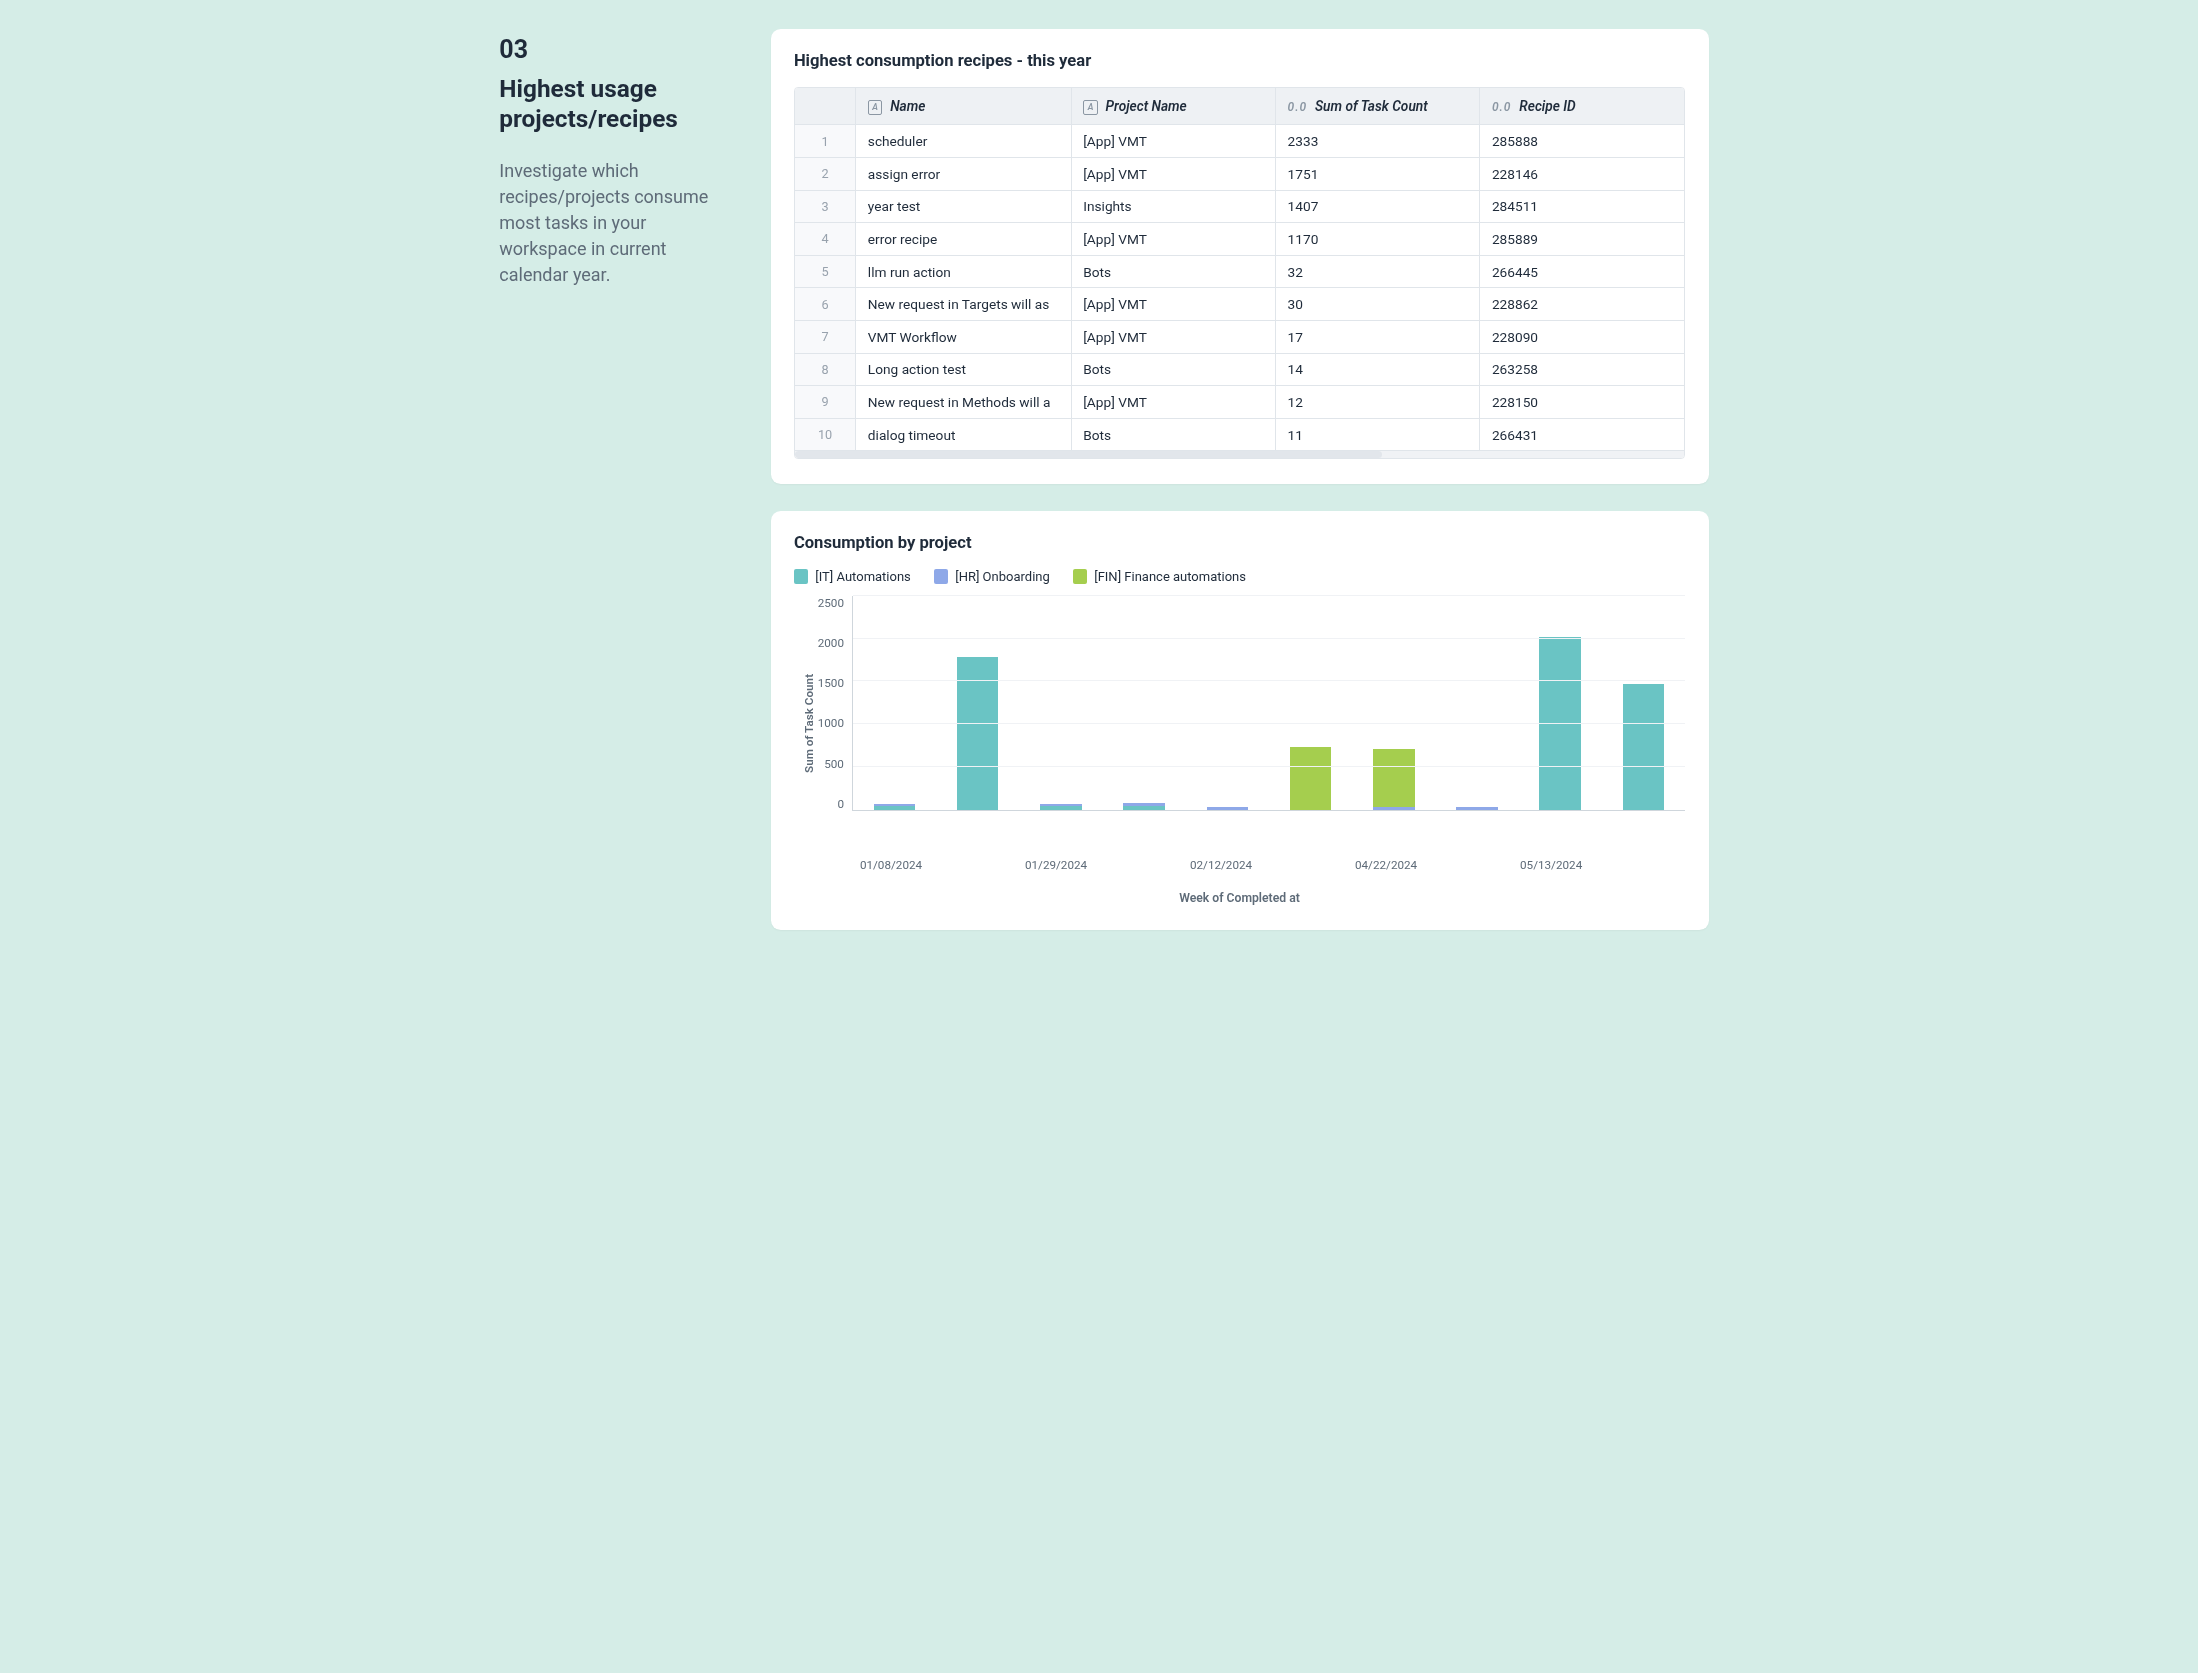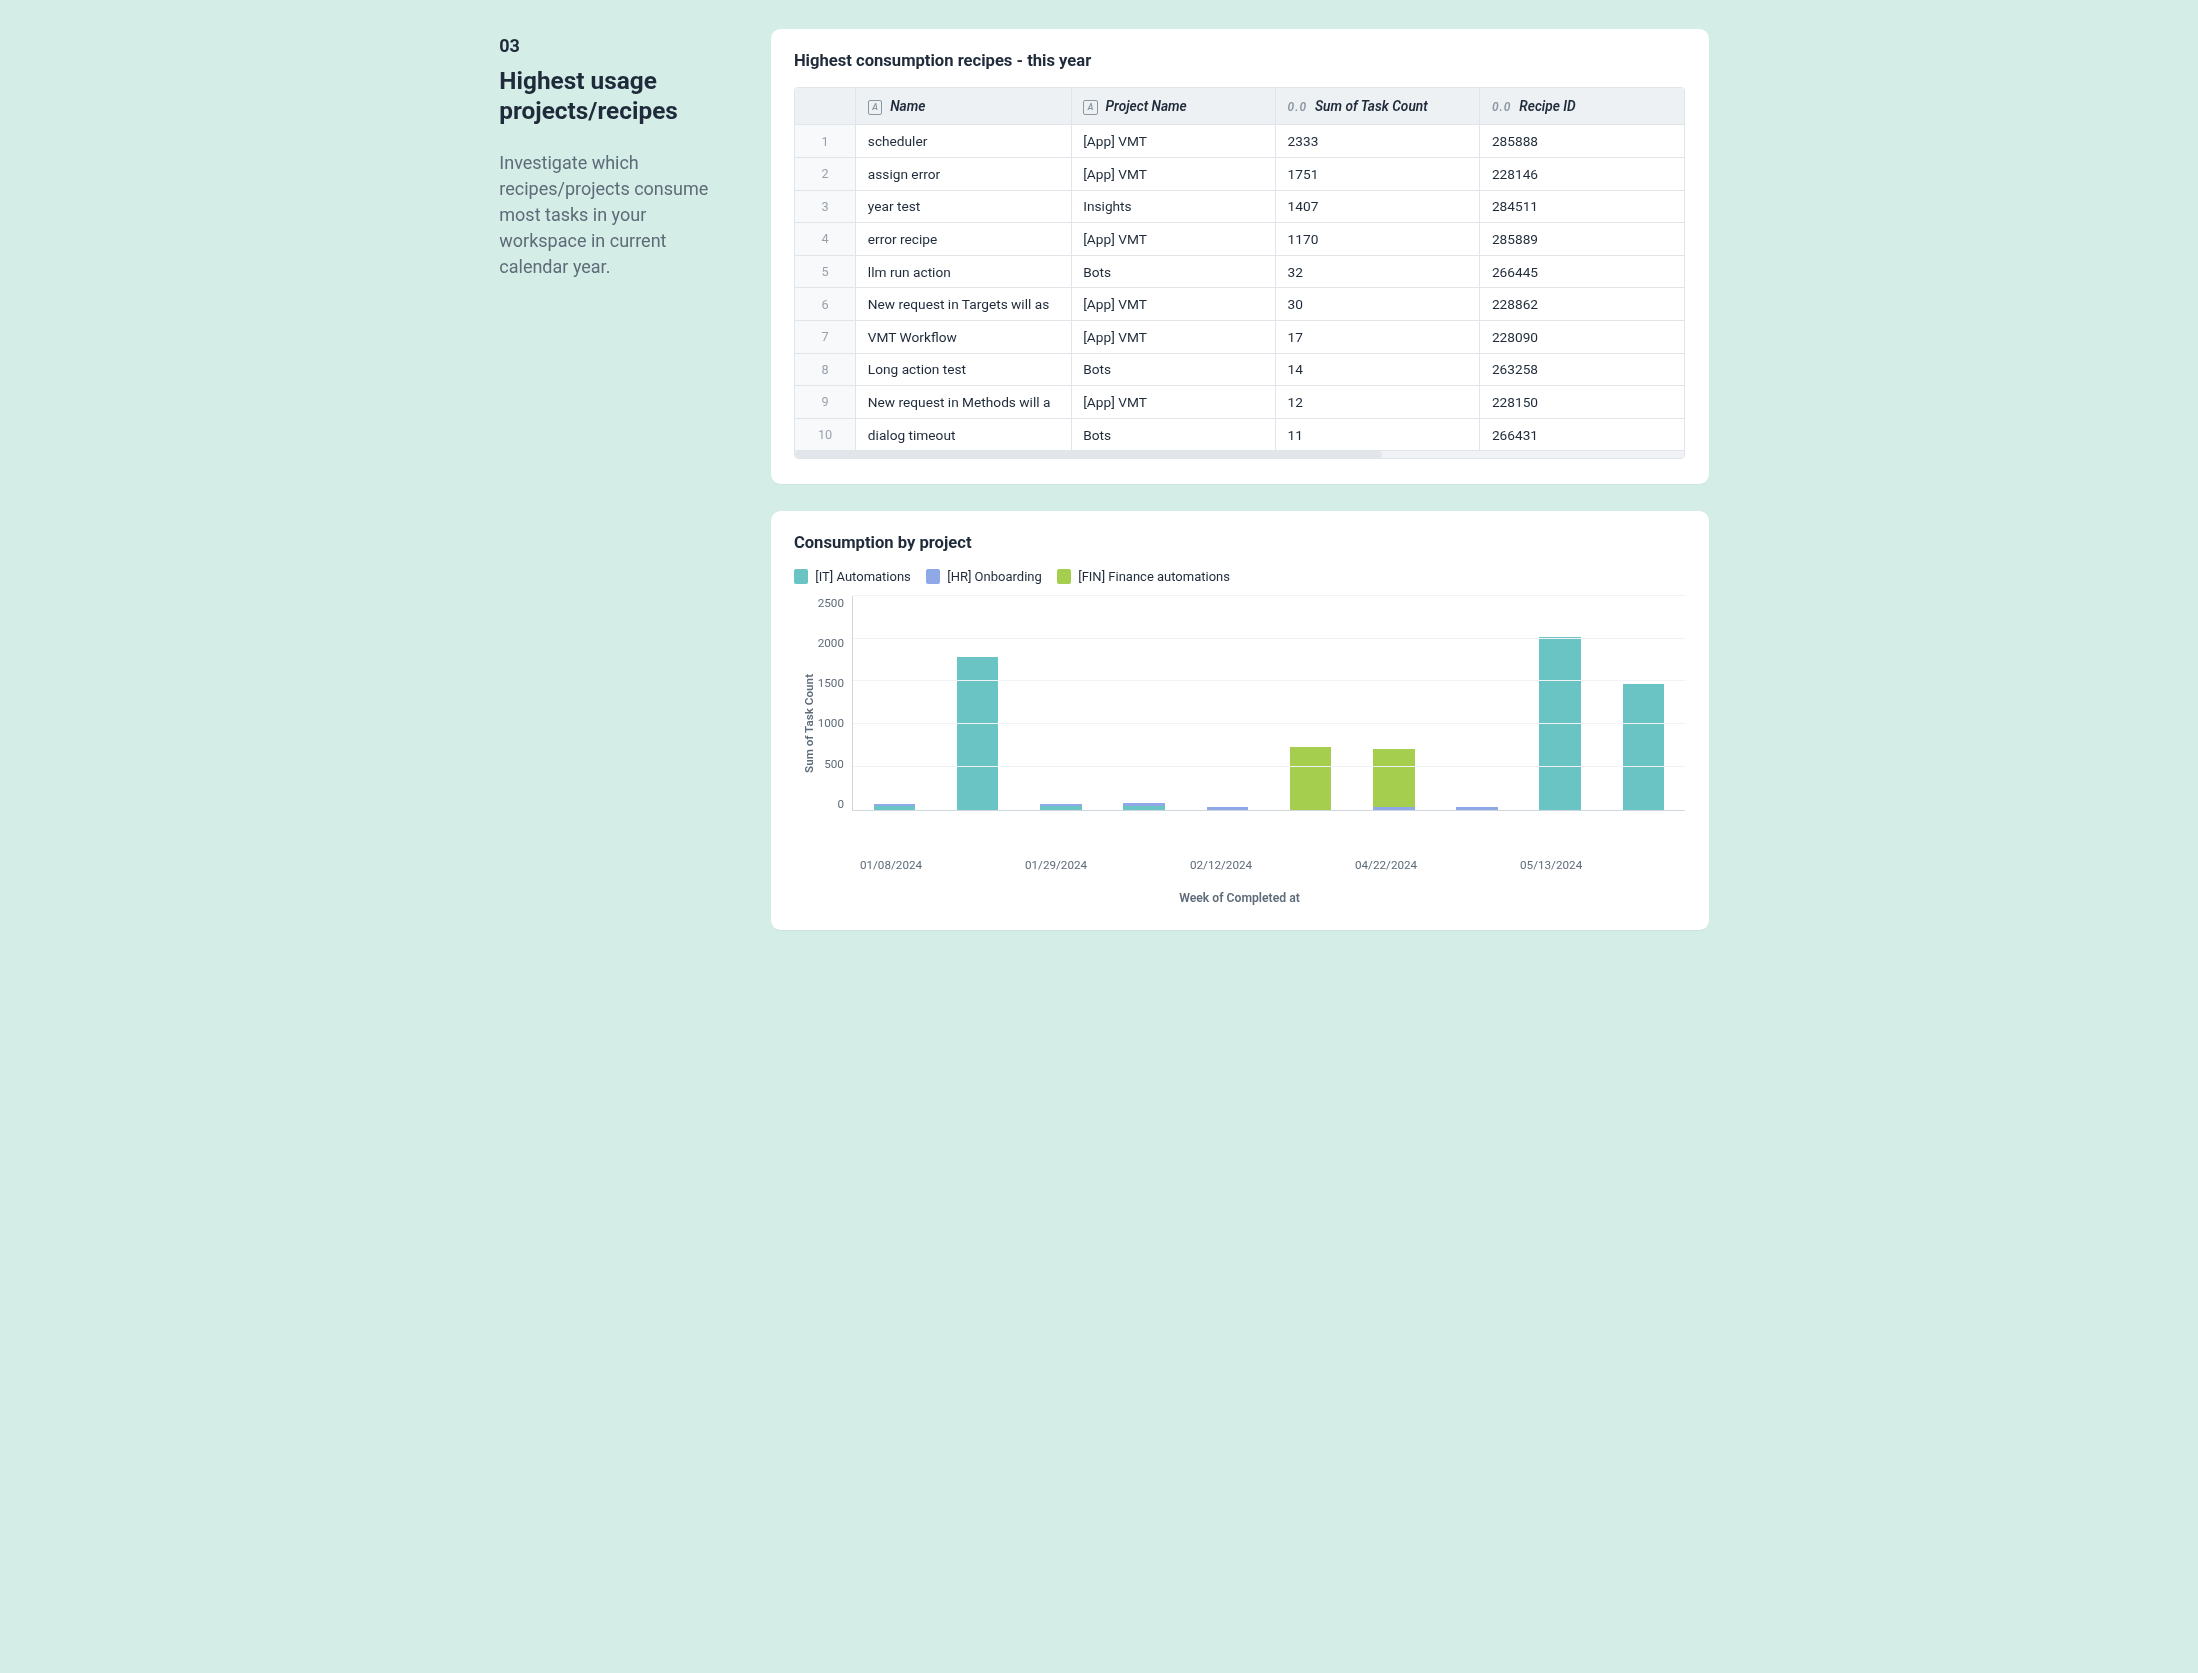--- a/index.html
+++ b/index.html
@@ -29,21 +29,21 @@
     max-width:1219px;
     margin:0 auto;
   }
   .sidebar{
     flex:0 0 254px;
     padding-top:5.9px;
     padding-left:9.8px;
   }
   .sidebar-num{
     font-weight:700;
-    font-size:18px;
+    font-size:25px;
     color:var(--text-dark);
     margin-bottom:9.8px;
   }
   .sidebar-title{
     font-weight:700;
     font-size:24.4px;
     line-height:1.25;
     margin-bottom:23.4px;
   }
   .sidebar-desc{
@@ -145,21 +145,21 @@
     position:absolute;
     left:0;top:0;
     height:100%;
     width:66%;
     background:#e2e6eb;
     border-radius:3.9px;
   }
   
   .legend{
     display:flex;
-    gap:15px;
+    gap:23px;
     margin-bottom:11.7px;
     font-size:13px;
     color:var(--text-dark);
   }
   .legend-item{display:flex;align-items:center;gap:6.8px;}
   .swatch{width:14.6px;height:14.6px;border-radius:2px;}
   
   .chart-area{
     display:flex;
     align-items:stretch;

